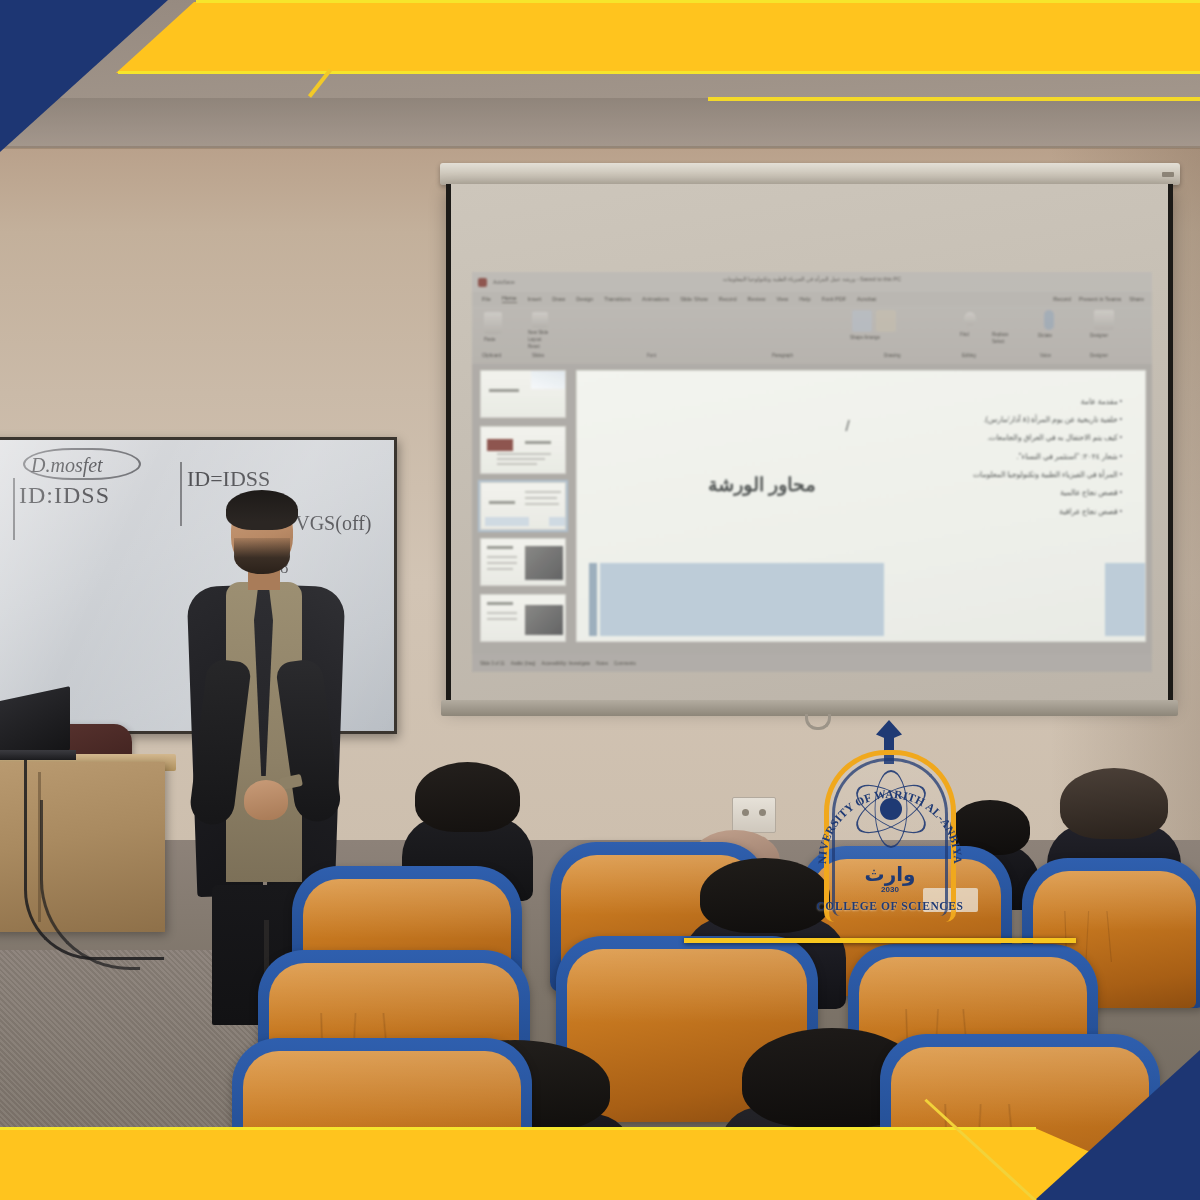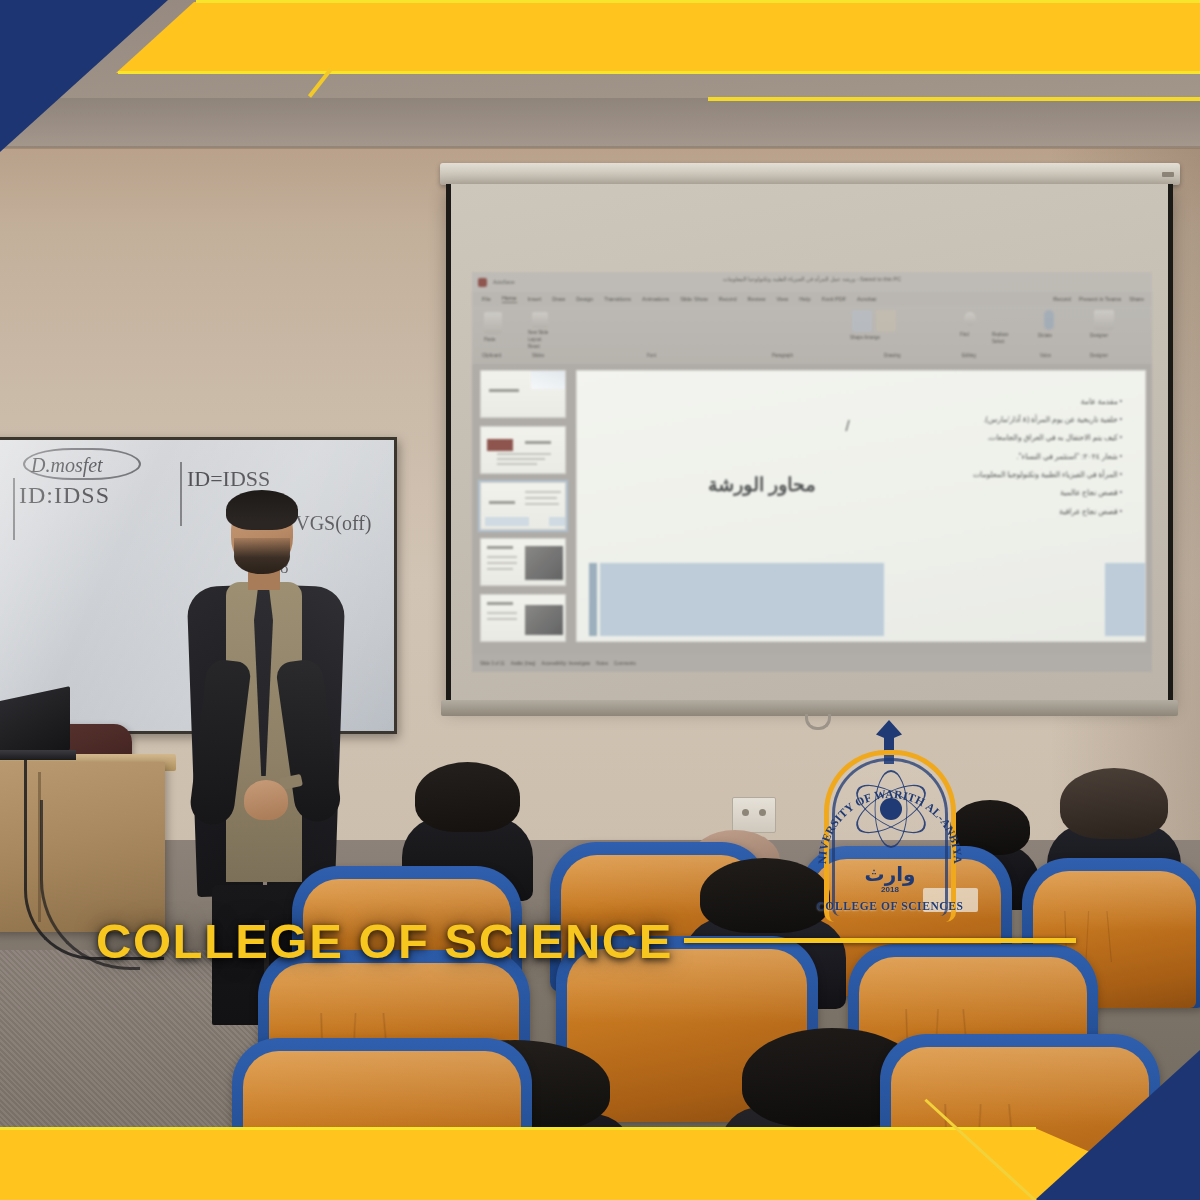--- a/index.html
+++ b/index.html
@@ -802,21 +802,20 @@
   <div class="top-yellow-line-bot"></div>
   <div class="top-tick"></div>
   <div class="nav-tri-tl"></div>
   <div class="right-rule"></div>
 
   <div class="bottom-yellow"></div>
   <div class="bottom-yellow-line"></div>
   <div class="nav-tri-br"></div>
   <div class="nav-tri-br-line"></div>
 
-  <div class="brand-title">COLLEGE OF SCIENCE</div>
   <div class="brand-rule"></div>
 
   <div class="logo">
     <div class="logo-pen-nib"></div>
     <div class="logo-pen"></div>
     <div class="logo-shield"></div>
     <div class="logo-shield-inner"></div>
     <div class="logo-atom">
       <span class="orb a"></span>
         <span class="orb b"></span>
@@ -825,17 +824,17 @@
     </div>
     <svg class="logo-univ-arc" viewBox="0 0 168 168">
       <defs>
           <path id="arcp" d="M 20 110 A 64 64 0 0 1 148 110"></path>
         </defs>
       <text font-size="11.5" font-weight="bold" fill="#1f3a74" font-family="Liberation Serif, serif" letter-spacing="0.2">
         <textPath href="#arcp" startOffset="50%" text-anchor="middle">UNIVERSITY OF WARITH AL-ANBIYAA</textPath>
       </text>
     </svg>
     <div class="logo-arabic2">وارث</div>
-    <div class="logo-year">2018</div>
+    <div class="logo-year">2030</div>
     <div class="logo-college">COLLEGE OF SCIENCES</div>
   </div>
 
 </div>
 
 </body></html>

